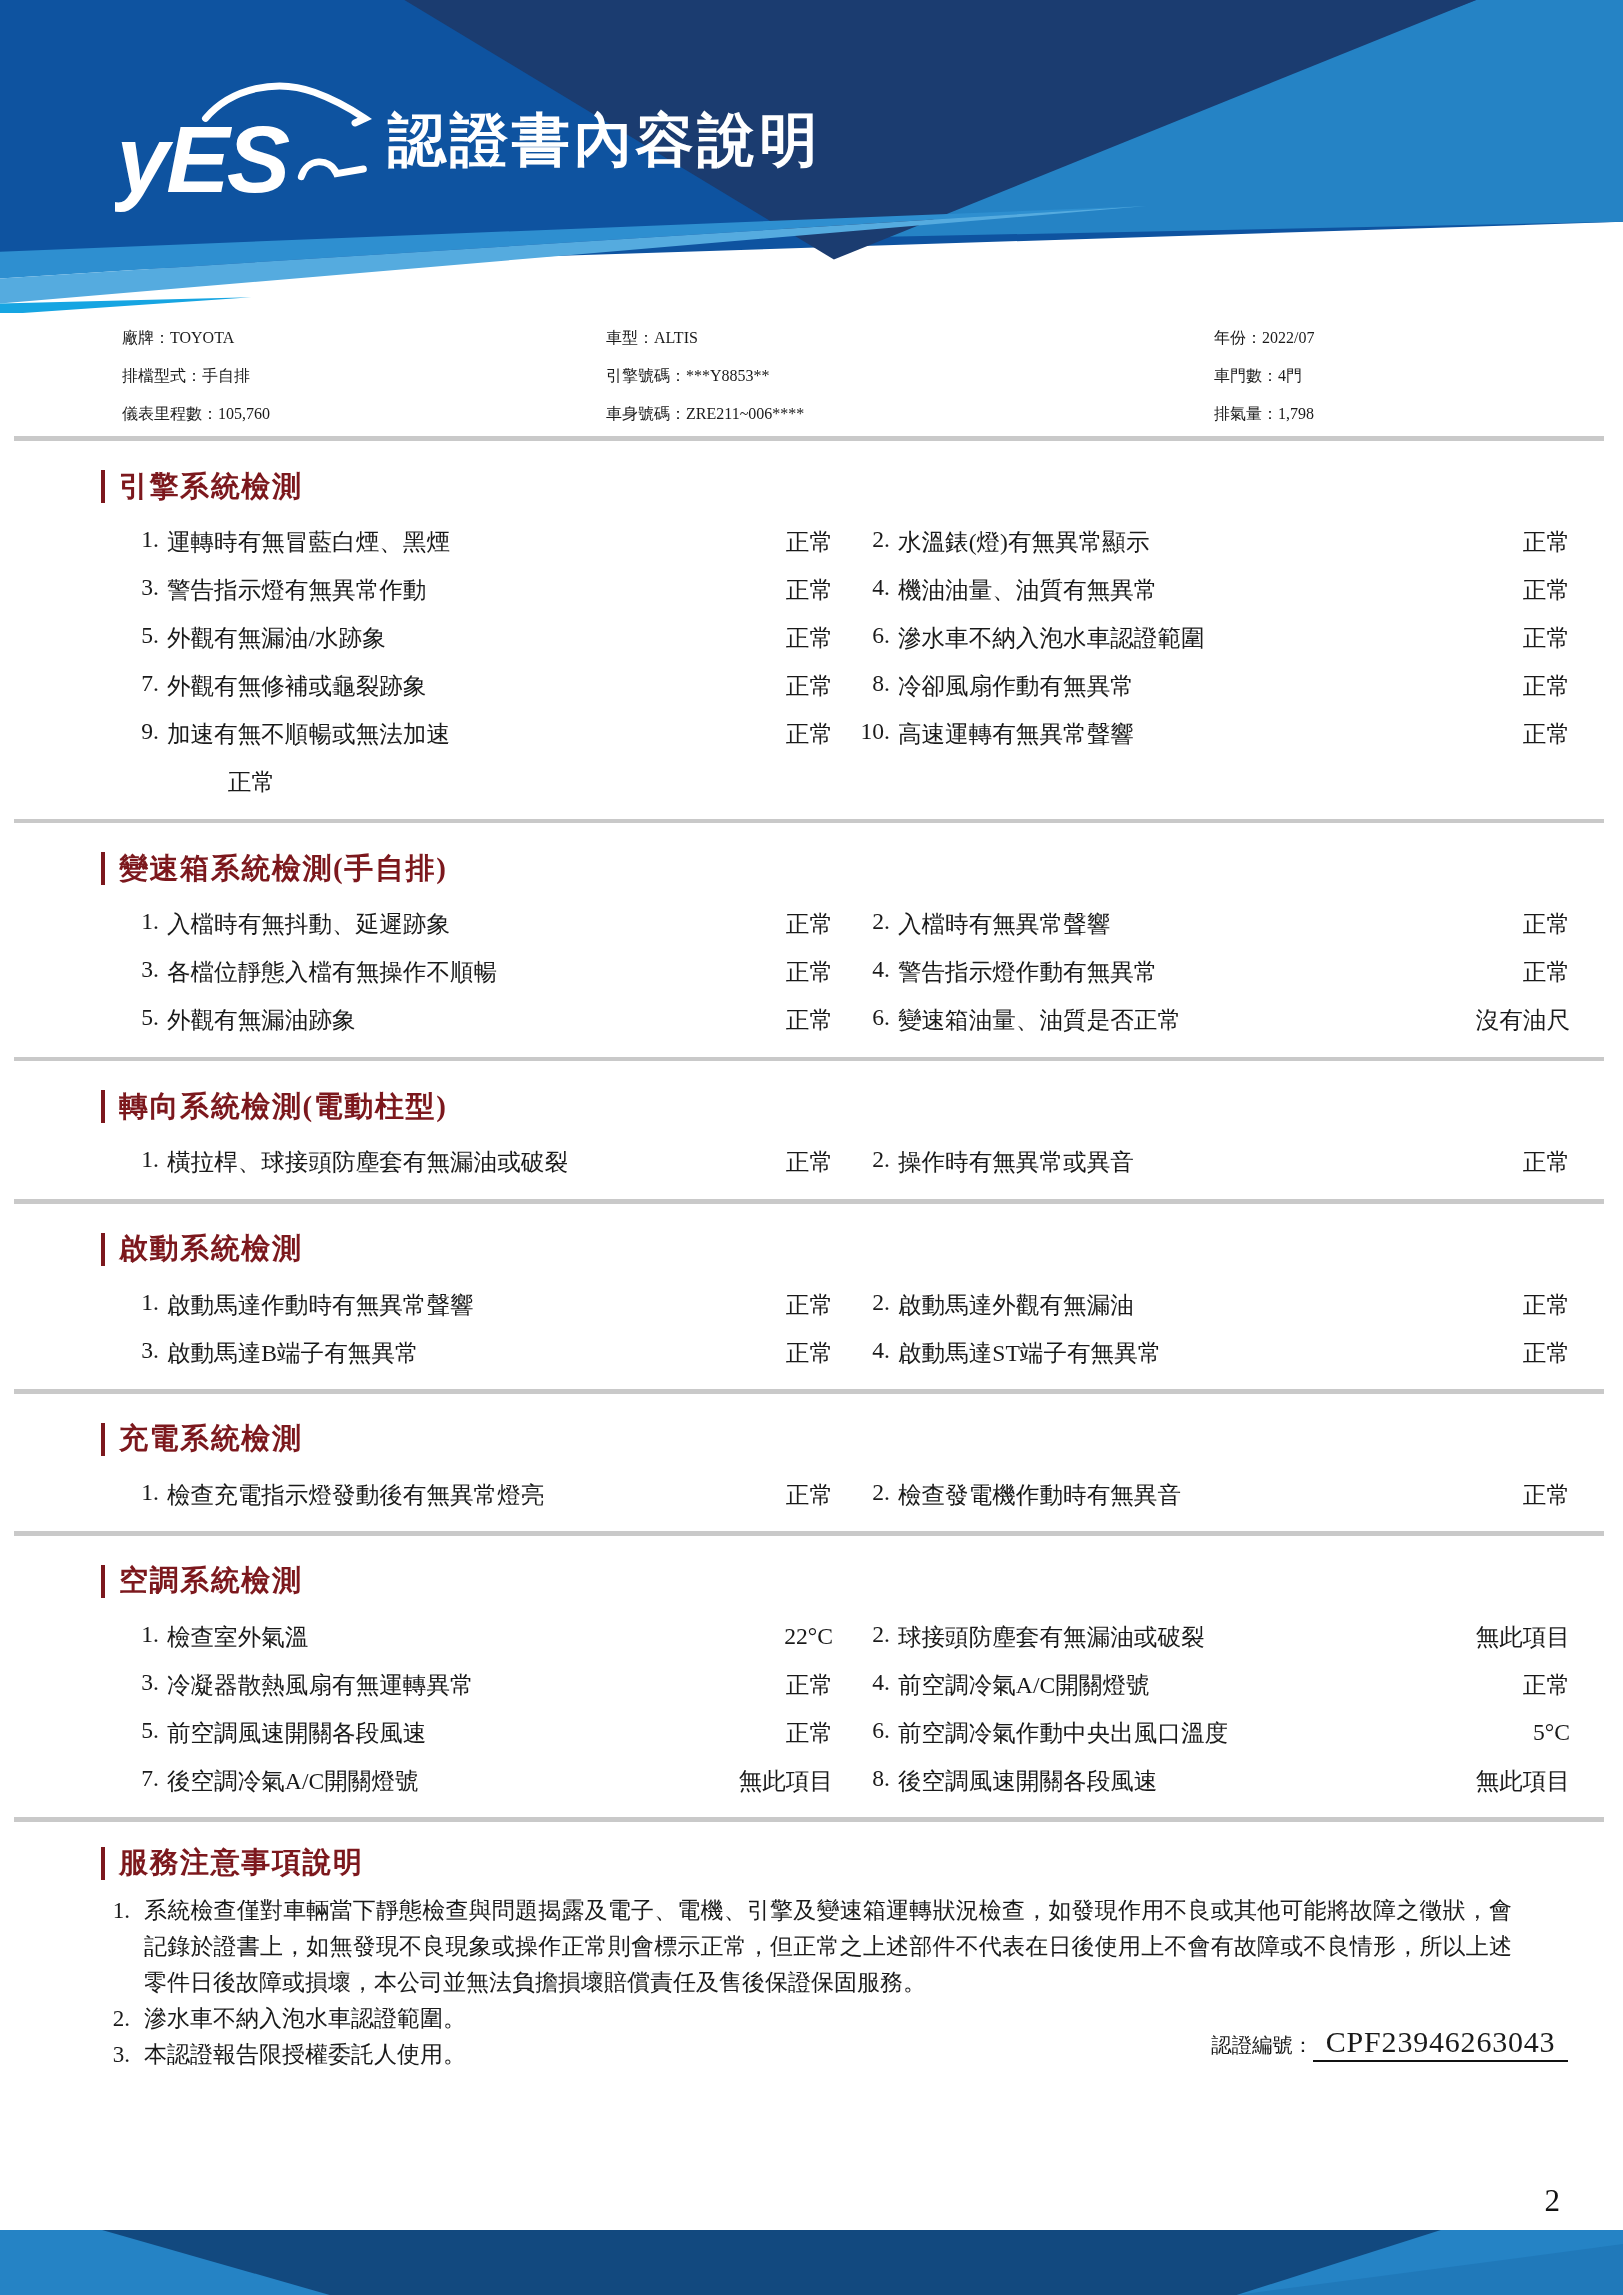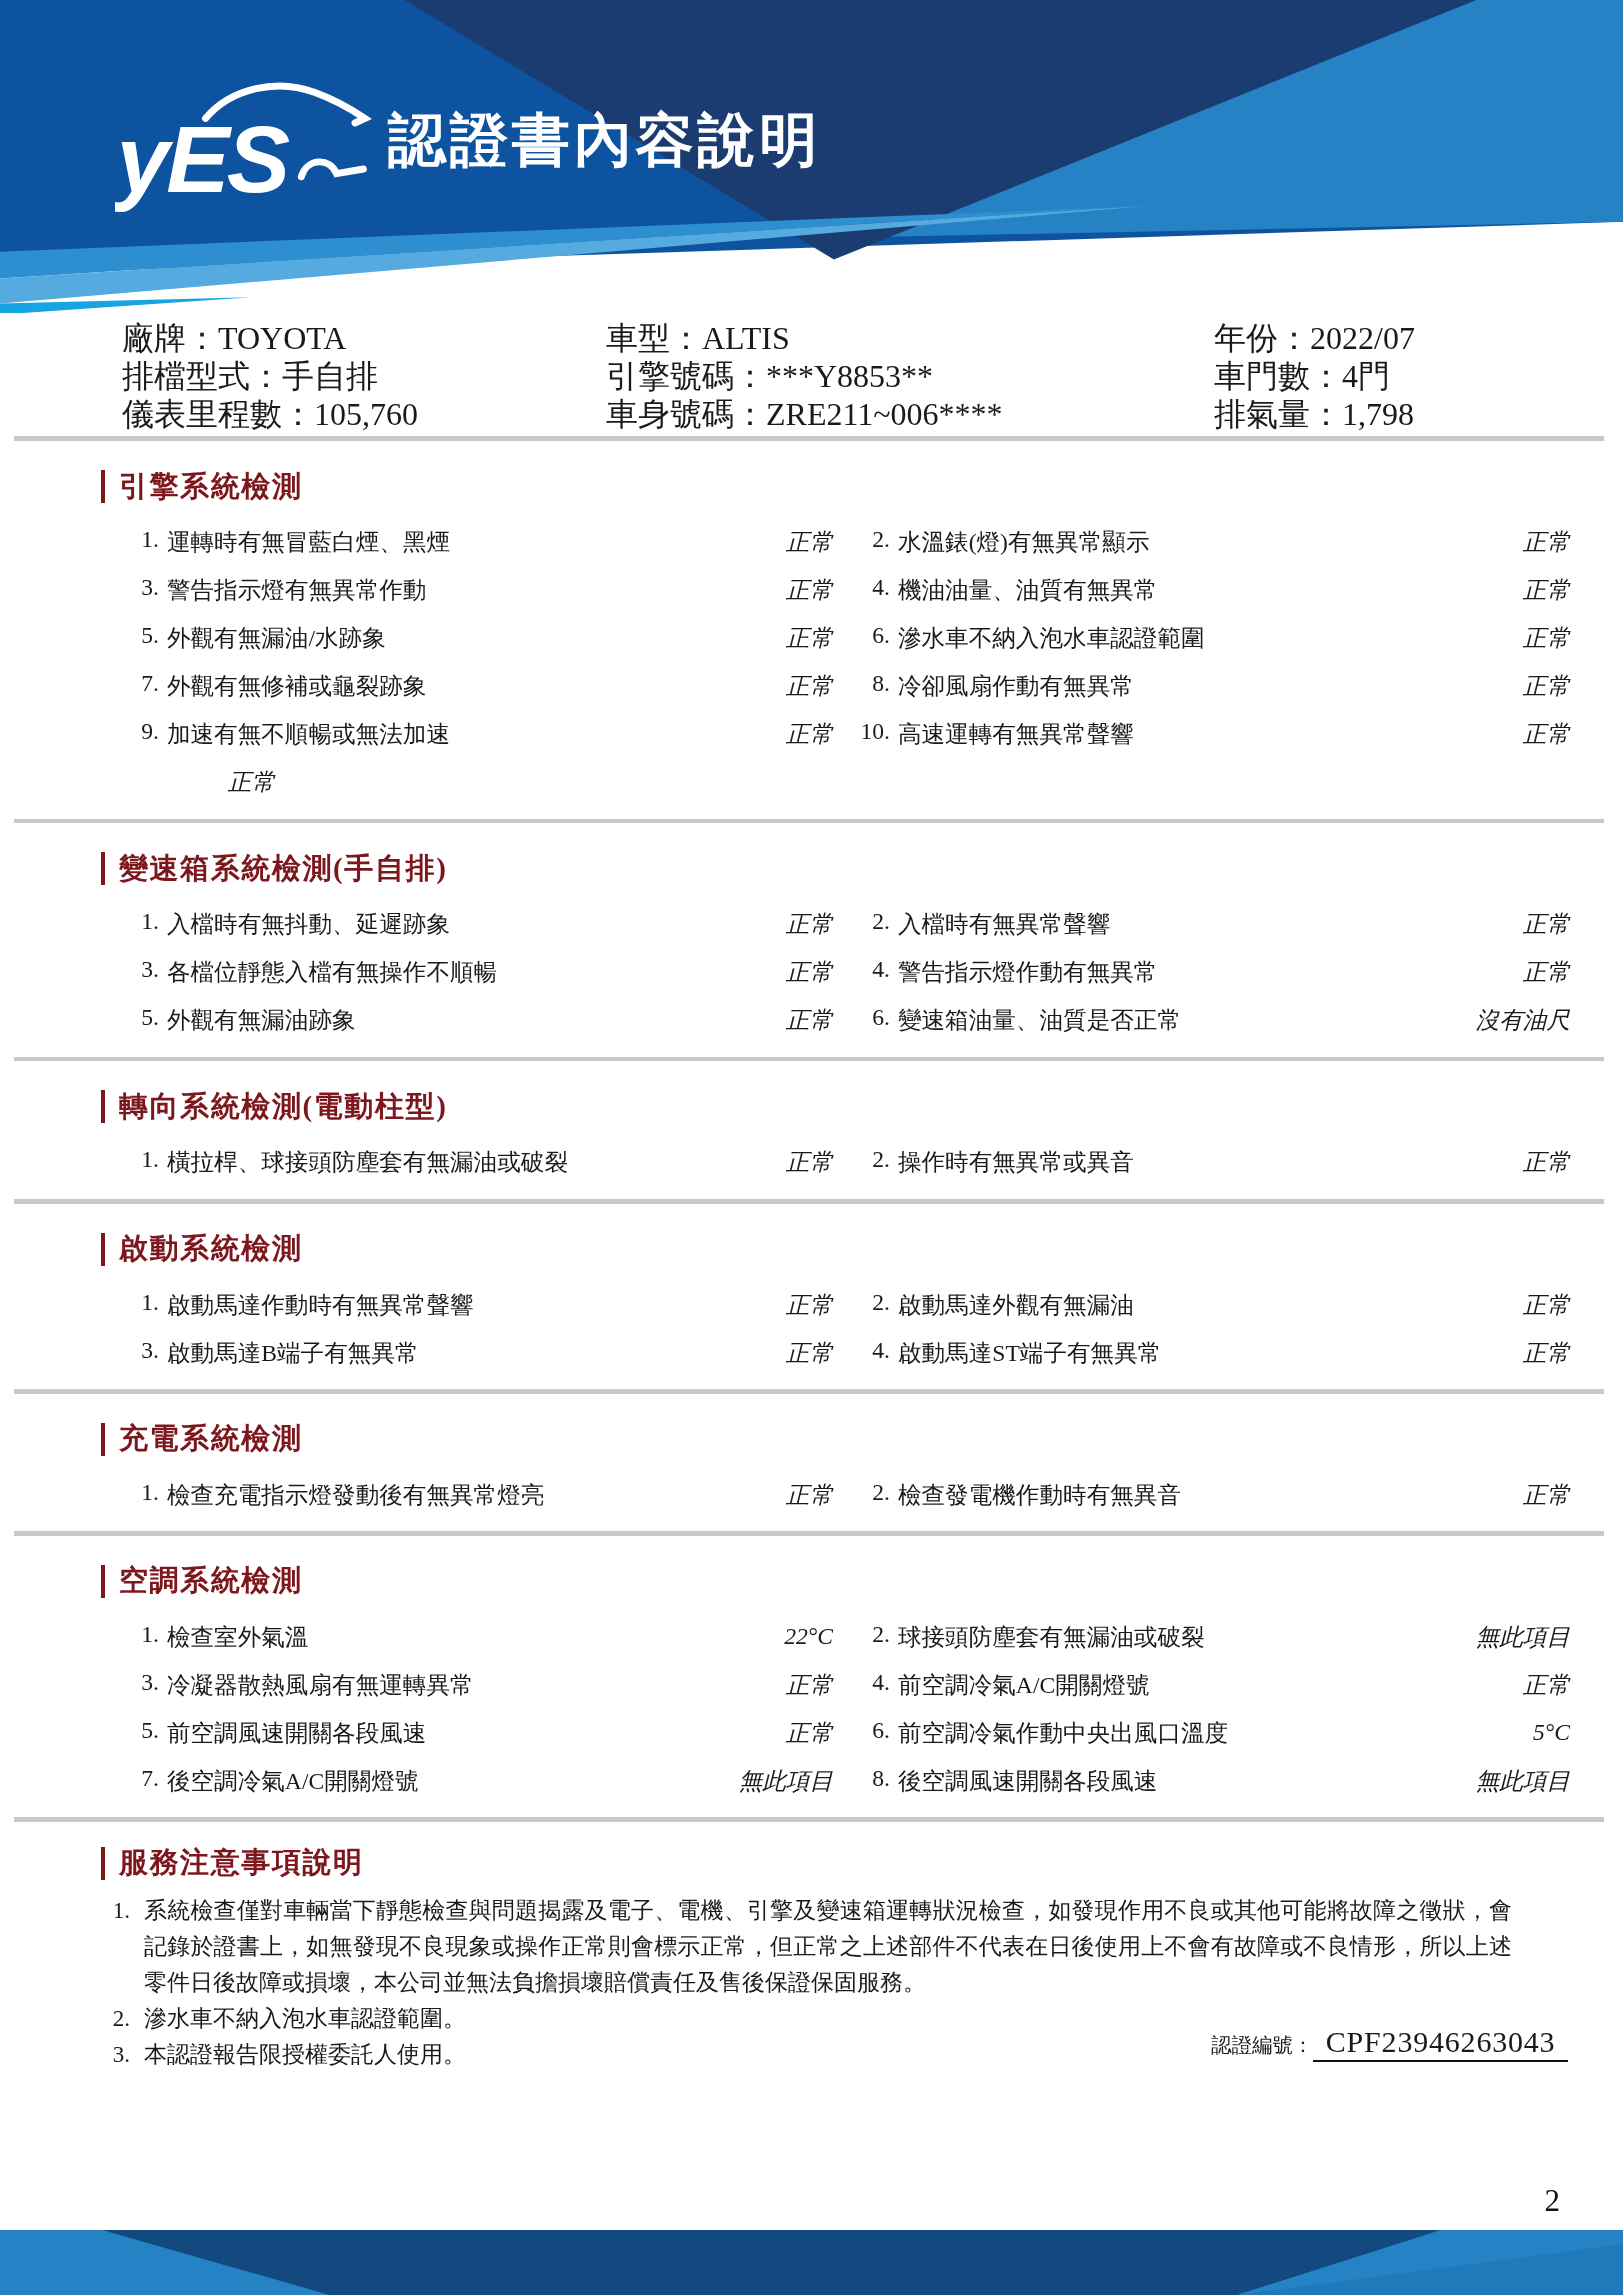--- a/index.html
+++ b/index.html
@@ -37,21 +37,21 @@
   }
   .logo .car-line{stroke:#ffffff;stroke-width:9;fill:none;stroke-linecap:round;}
   .header-title{
     position:absolute;left:388px;top:102px;margin:0;
     font-family:"Liberation Sans","DejaVu Sans",sans-serif;
     font-size:58px;font-weight:bold;color:#ffffff;letter-spacing:3.9px;white-space:nowrap;
   }
   
   .content{position:absolute;top:313px;left:0;width:1623px;}
   .info{padding-top:6.3px;}
-  .info-row{position:relative;height:38px;font-size:32px;}
+  .info-row{position:relative;height:38px;font-size:16px;}
   .info-cell{position:absolute;top:0;height:38px;line-height:38px;white-space:nowrap;}
   .info-cell.c0{left:122px;}
   .info-cell.c1{left:606px;}
   .info-cell.c2{left:1214px;}
   .divider{height:4.7px;background:var(--divider-gray);margin:3.1px 19px 0 14px;}
   
   .sec-title{display:flex;align-items:center;height:35px;margin-top:28px;}
   .sec-bar{width:3.9px;height:33px;background:var(--section-maroon);margin-left:101px;flex:none;}
   .sec-title h2{
     margin:0 0 0 14px;font-size:29px;font-weight:bold;color:var(--section-maroon);
@@ -59,21 +59,21 @@
   }
   .sec-rows{margin-top:14px;}
   .sec-bottom{height:9.4px;}
   .item-row{display:flex;align-items:center;height:48px;padding:0 54px 0 115px;font-size:23.6px;}
   .item-cell{display:flex;white-space:nowrap;}
   .item-cell.left{flex:0 0 558px;}
   .item-cell.right{flex:0 0 572px;}
   .item-num{flex:none;width:44px;text-align:right;}
   .item-cell.right .item-num{width:57px;}
   .item-lbl{margin-left:7.9px;}
-  .item-res{white-space:nowrap;font-style:italic;}
+  .item-res{white-space:nowrap;}
   .item-res.res1{flex:0 0 160px;text-align:right;}
   .item-res.res2{flex:0 0 165px;text-align:right;}
   
   .notes .sec-title{margin-top:23.6px;}
   .notes-list{list-style:none;margin:12.6px 55px 0 0;padding:0;}
   .note-row{display:flex;font-size:23px;line-height:36px;}
   .note-num{flex:0 0 130px;text-align:right;white-space:nowrap;}
   .note-text{flex:1;margin-left:14px;max-width:1368px;text-align:justify;}
   
   .cert{position:absolute;top:2025px;right:55px;white-space:nowrap;font-size:20.4px;}

